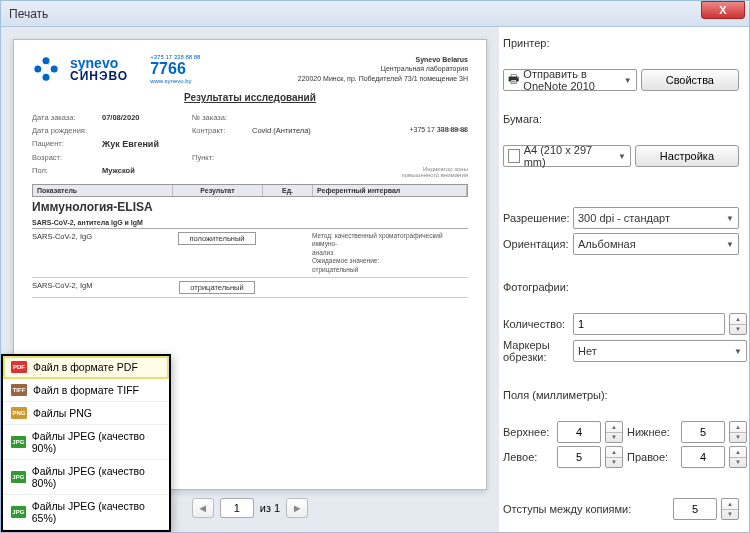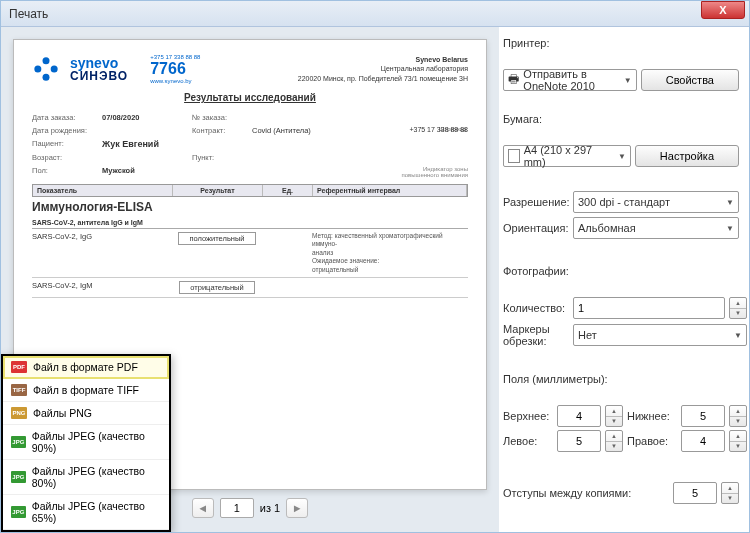--- a/index.html
+++ b/index.html
@@ -209,21 +209,21 @@
       <div class="s-label">Бумага:</div>
       <div class="s-row">
         <div class="s-combo">
           <span class="page-icon"></span>
           <span>A4 (210 x 297 mm)</span>
           <span class="combo-arrow">▼</span>
         </div>
         <button class="s-btn">Настройка</button>
       </div>
 
-      <div class="grid2" style="margin-top:4px">
+      <div class="grid2" style="margin-top:20px">
         <span>Разрешение:</span>
         <div class="s-combo">
             <span>300 dpi - стандарт</span>
             <span class="combo-arrow">▼</span>
           </div>
         <span>Ориентация:</span>
         <div class="s-combo">
             <span>Альбомная</span>
             <span class="combo-arrow">▼</span>
           </div>

